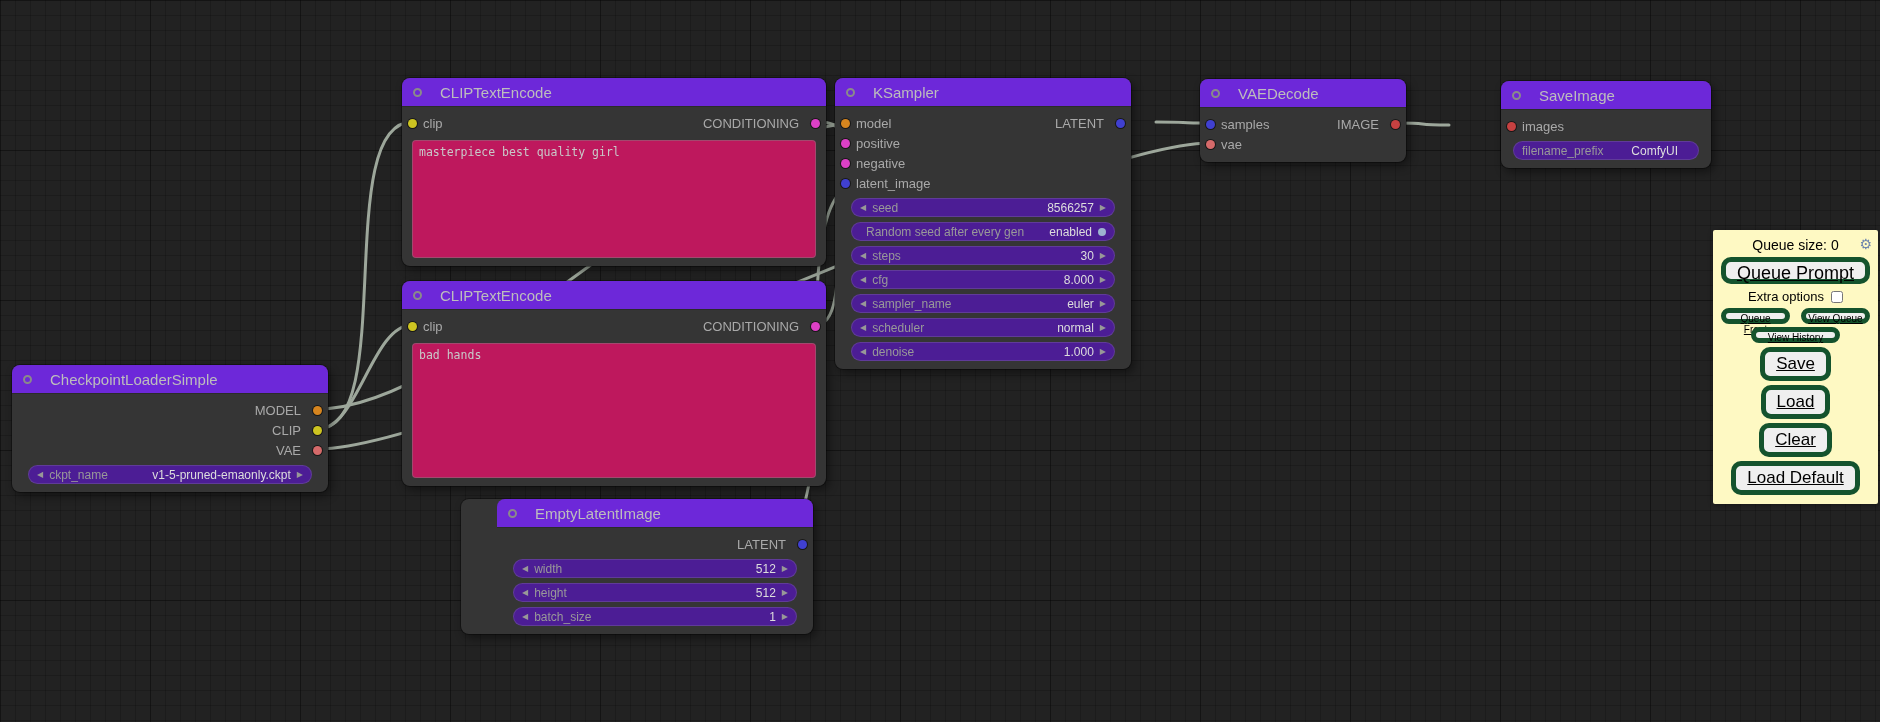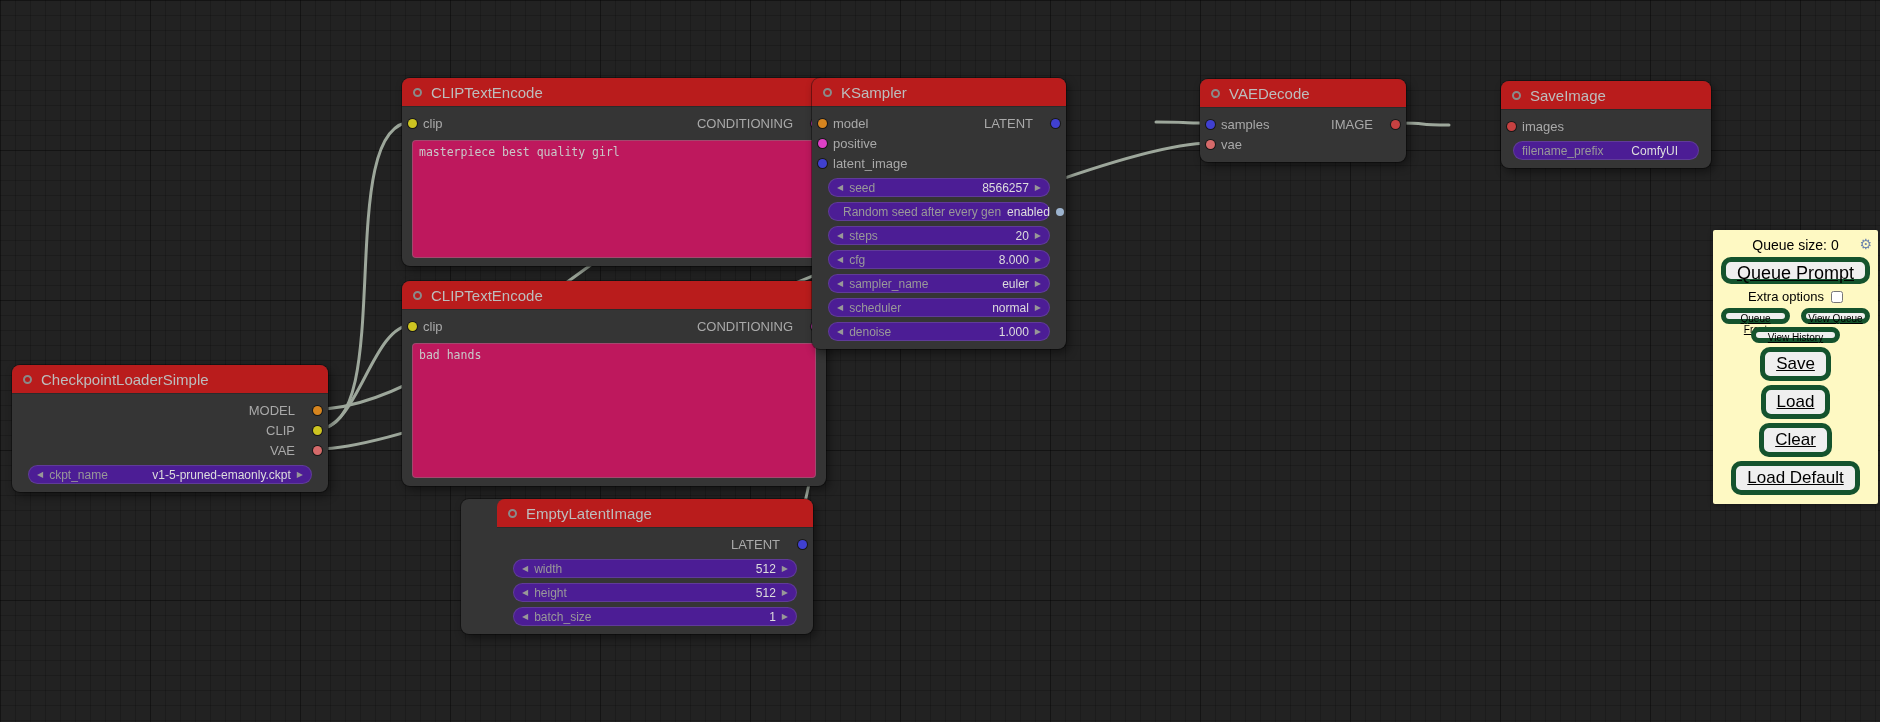--- a/index.html
+++ b/index.html
@@ -18,30 +18,30 @@
   #links{position:absolute;left:0;top:0;z-index:1;pointer-events:none;}
   #links path{fill:none;stroke:#9da79b;stroke-width:3;stroke-linecap:round;}
 
   
   .node{
     position:absolute;z-index:2;background:#353535;border-radius:8px;
     box-shadow:0 0 0 1px rgba(0,0,0,0.35), 3px 4px 10px rgba(0,0,0,0.45);
     color:#a9a9a9;font-size:13px;
   }
   .node-title{
-    height:28px;background:#b91c1c;border-radius:8px 8px 0 0;
+    height:28px;background:#6d28d9;border-radius:8px 8px 0 0;
     border-bottom:1px solid #2b2b2b;
-    display:flex;align-items:center;gap:9px;padding:0 11px;
+    display:flex;align-items:center;gap:18px;padding:0 11px;
     color:#bdbdbd;font-size:15px;white-space:nowrap;
   }
   .title-dot{width:9px;height:9px;border-radius:50%;border:2px solid #8a8a8a;box-sizing:border-box;flex:none;}
   .node-body{padding:6px 0 8px 0;}
   .slot-row{height:20px;display:flex;align-items:center;padding:0 6px;}
   .in-group{display:flex;align-items:center;gap:6px;}
-  .out-group{display:flex;align-items:center;gap:18px;margin-left:auto;}
+  .out-group{display:flex;align-items:center;gap:12px;margin-left:auto;}
   .dot{width:9px;height:9px;border-radius:50%;box-shadow:0 0 0 1px rgba(0,0,0,0.55);flex:none;}
   .slot-label{white-space:nowrap;}
 
   .widget{
     height:19px;margin:5px 16px 0 16px;background:#4c1d95;
     border:1px solid rgba(170,170,170,0.22);border-radius:10px;
     display:flex;align-items:center;gap:6px;padding:0 8px;
     font-size:12px;color:#999999;white-space:nowrap;box-sizing:border-box;
   }
   .w-value{margin-left:auto;color:#dddddd;}
@@ -193,40 +193,46 @@
       </div>
       <div class="widget">
         <span class="arrow">◀</span>
         <span>batch_size</span>
         <span class="w-value">1</span>
         <span class="arrow">▶</span>
       </div>
     </div>
   </div>
 
-  <div class="node" style="left:812px;top:78px;width:254px;">
+  <div class="node" style="left:835px;top:78px;width:296px;">
     <div class="node-title">
       <span class="title-dot"></span>
       <span>KSampler</span>
     </div>
     <div class="node-body">
       <div class="slot-row">
         <span class="in-group">
           <span class="dot" style="background: rgb(214, 133, 31);"></span>
           <span class="slot-label">model</span>
         </span>
         <span class="out-group">
           <span class="slot-label">LATENT</span>
           <span class="dot" style="background: rgb(64, 64, 208);"></span>
         </span>
       </div>
       <div class="slot-row">
         <span class="in-group">
           <span class="dot" style="background: rgb(221, 64, 198);"></span>
           <span class="slot-label">positive</span>
+        </span>
+      </div>
+      <div class="slot-row">
+        <span class="in-group">
+          <span class="dot" style="background: rgb(221, 64, 198);"></span>
+          <span class="slot-label">negative</span>
         </span>
       </div>
       <div class="slot-row">
         <span class="in-group">
           <span class="dot" style="background: rgb(64, 64, 208);"></span>
           <span class="slot-label">latent_image</span>
         </span>
       </div>
       <div class="widget">
         <span class="arrow">◀</span>
@@ -235,21 +241,21 @@
         <span class="arrow">▶</span>
       </div>
       <div class="widget">
         <span style="margin-left:6px">Random seed after every gen</span>
         <span class="w-value">enabled</span>
         <span class="toggle-dot" style="background: rgb(157, 180, 207);"></span>
       </div>
       <div class="widget">
         <span class="arrow">◀</span>
         <span>steps</span>
-        <span class="w-value">20</span>
+        <span class="w-value">30</span>
         <span class="arrow">▶</span>
       </div>
       <div class="widget">
         <span class="arrow">◀</span>
         <span>cfg</span>
         <span class="w-value">8.000</span>
         <span class="arrow">▶</span>
       </div>
       <div class="widget">
         <span class="arrow">◀</span>

